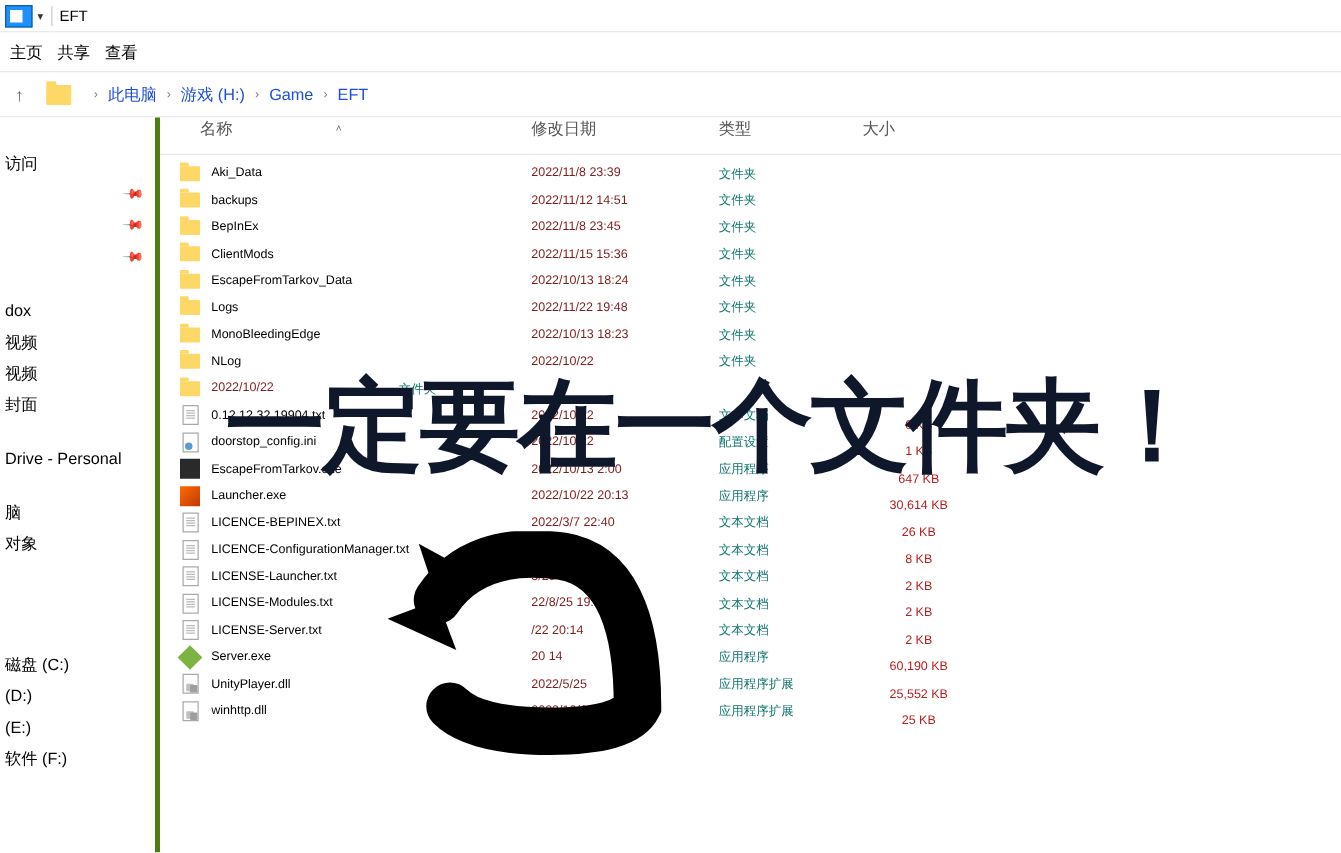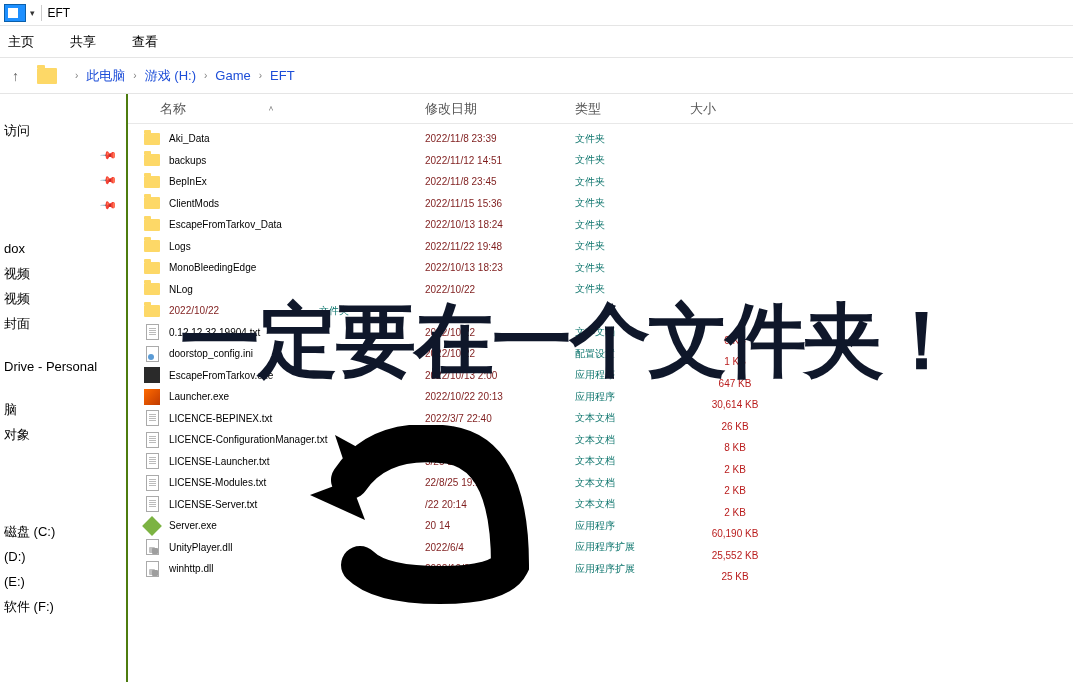--- a/index.html
+++ b/index.html
@@ -5,38 +5,38 @@
 * { margin: 0; padding: 0; box-sizing: border-box; font-family: "Microsoft YaHei", "Segoe UI", sans-serif; }
 body { width: 1073px; height: 682px; overflow: hidden; background: #fff; font-size: 13px; color: #000; position: relative; }
 
 .titlebar { height: 26px; background: #fff; border-bottom: 1px solid #e5e5e5; display: flex; align-items: center; padding-left: 4px; }
 .titlebar .win-icon-box { width: 22px; height: 18px; background: #1e90ff; display: inline-block; margin-right: 2px; border:1px solid #0a5fab;}
 .titlebar .win-icon-box::after{content:"";display:block;width:10px;height:10px;background:#fff;margin:3px 0 0 3px;}
 .titlebar .chevron { font-size: 9px; color: #333; margin-left: 2px; }
 .titlebar .divider { width: 1px; height: 16px; background: #ccc; margin: 0 6px; }
 .titlebar .title { font-size: 12px; color: #000; }
 
-.menubar { height: 32px; background: #fff; display: flex; align-items: center; gap: 36px; padding-left: 8px; border-bottom: 1px solid #e5e5e5; font-size: 13px; }
+.menubar { height: 32px; background: #fff; display: flex; align-items: center; gap: 12px; padding-left: 8px; border-bottom: 1px solid #e5e5e5; font-size: 13px; }
 .menubar span { color: #000; }
 
 .addressbar { height: 36px; background: #fff; border-bottom: 1px solid #e5e5e5; display: flex; align-items: center; padding-left: 12px; }
 .addressbar .up-arrow { font-size: 14px; color: #606060; margin-right: 18px; }
 .addressbar .folder-ic { width: 20px; height: 16px; background: #fdd867; border-radius: 1px; margin-right: 10px; position:relative; }
 .addressbar .folder-ic::before{content:"";position:absolute;top:-3px;left:0;width:8px;height:3px;background:#fdd867;border-radius:1px 1px 0 0;}
 .addressbar .crumb { font-size: 13px; color: #1d4ed8; }
 .addressbar .sep { font-size: 10px; color: #808080; margin: 0 8px; }
 
 .main { display: flex; height: calc(100% - 94px); }
-.sidebar { width: 128px; background: #fff; border-right: 2px solid #4d7c0f; padding-top: 24px; font-size: 13px; color: #000; }
+.sidebar { width: 128px; background: #fff; border-right: 4px solid #4d7c0f; padding-top: 24px; font-size: 13px; color: #000; }
 .sidebar .item { height: 25px; display: flex; align-items: center; padding-left: 4px; position: relative; }
 .sidebar .pin { position: absolute; right: 10px; font-size: 11px; color: #888; transform: rotate(45deg); }
 .sidebar .spacer { height: 18px; }
 
 .content { flex: 1; background: #fff; display: flex; flex-direction: column; }
-.headers { height: 30px; display: flex; align-items: center; border-bottom: 1px solid #e8e8e8; font-size: 13px; color: #555; padding-left: 32px; }
+.headers { height: 30px; display: flex; border-bottom: 1px solid #e8e8e8; font-size: 13px; color: #555; padding-left: 32px; }
 .headers .sort { font-size: 10px; margin-left: 80px; color: #606060; }
 .col-name { width: 265px; }
 .col-date { width: 150px; }
 .col-type { width: 115px; }
 .col-size { width: 100px; text-align: left; }
 
 .files { padding-top: 4px; }
 .row { height: 21.5px; display: flex; align-items: center; padding-left: 15px; font-size: 10px; }
 .row .icon { width: 18px; height: 16px; margin-right: 8px; display: flex; align-items: center; justify-content: center; flex-shrink: 0; }
 .row .name { width: 256px; overflow: hidden; white-space: nowrap; text-overflow: ellipsis; }
@@ -321,21 +321,21 @@
   <span class="name">Server.exe</span>
   <span class="date">20        14</span>
   <span class="type">应用程序</span>
   <span class="size">60,190 KB</span>
         </div>
         <div class="row">
           <span class="icon">
             <span class="dll-icon"></span>
           </span>
   <span class="name">UnityPlayer.dll</span>
-  <span class="date">2022/6/4</span>
+  <span class="date">2022/5/25</span>
   <span class="type">应用程序扩展</span>
   <span class="size">25,552 KB</span>
         </div>
         <div class="row">
           <span class="icon">
             <span class="dll-icon"></span>
           </span>
   <span class="name">winhttp.dll</span>
   <span class="date">2022/10/22 20:13</span>
   <span class="type">应用程序扩展</span>

